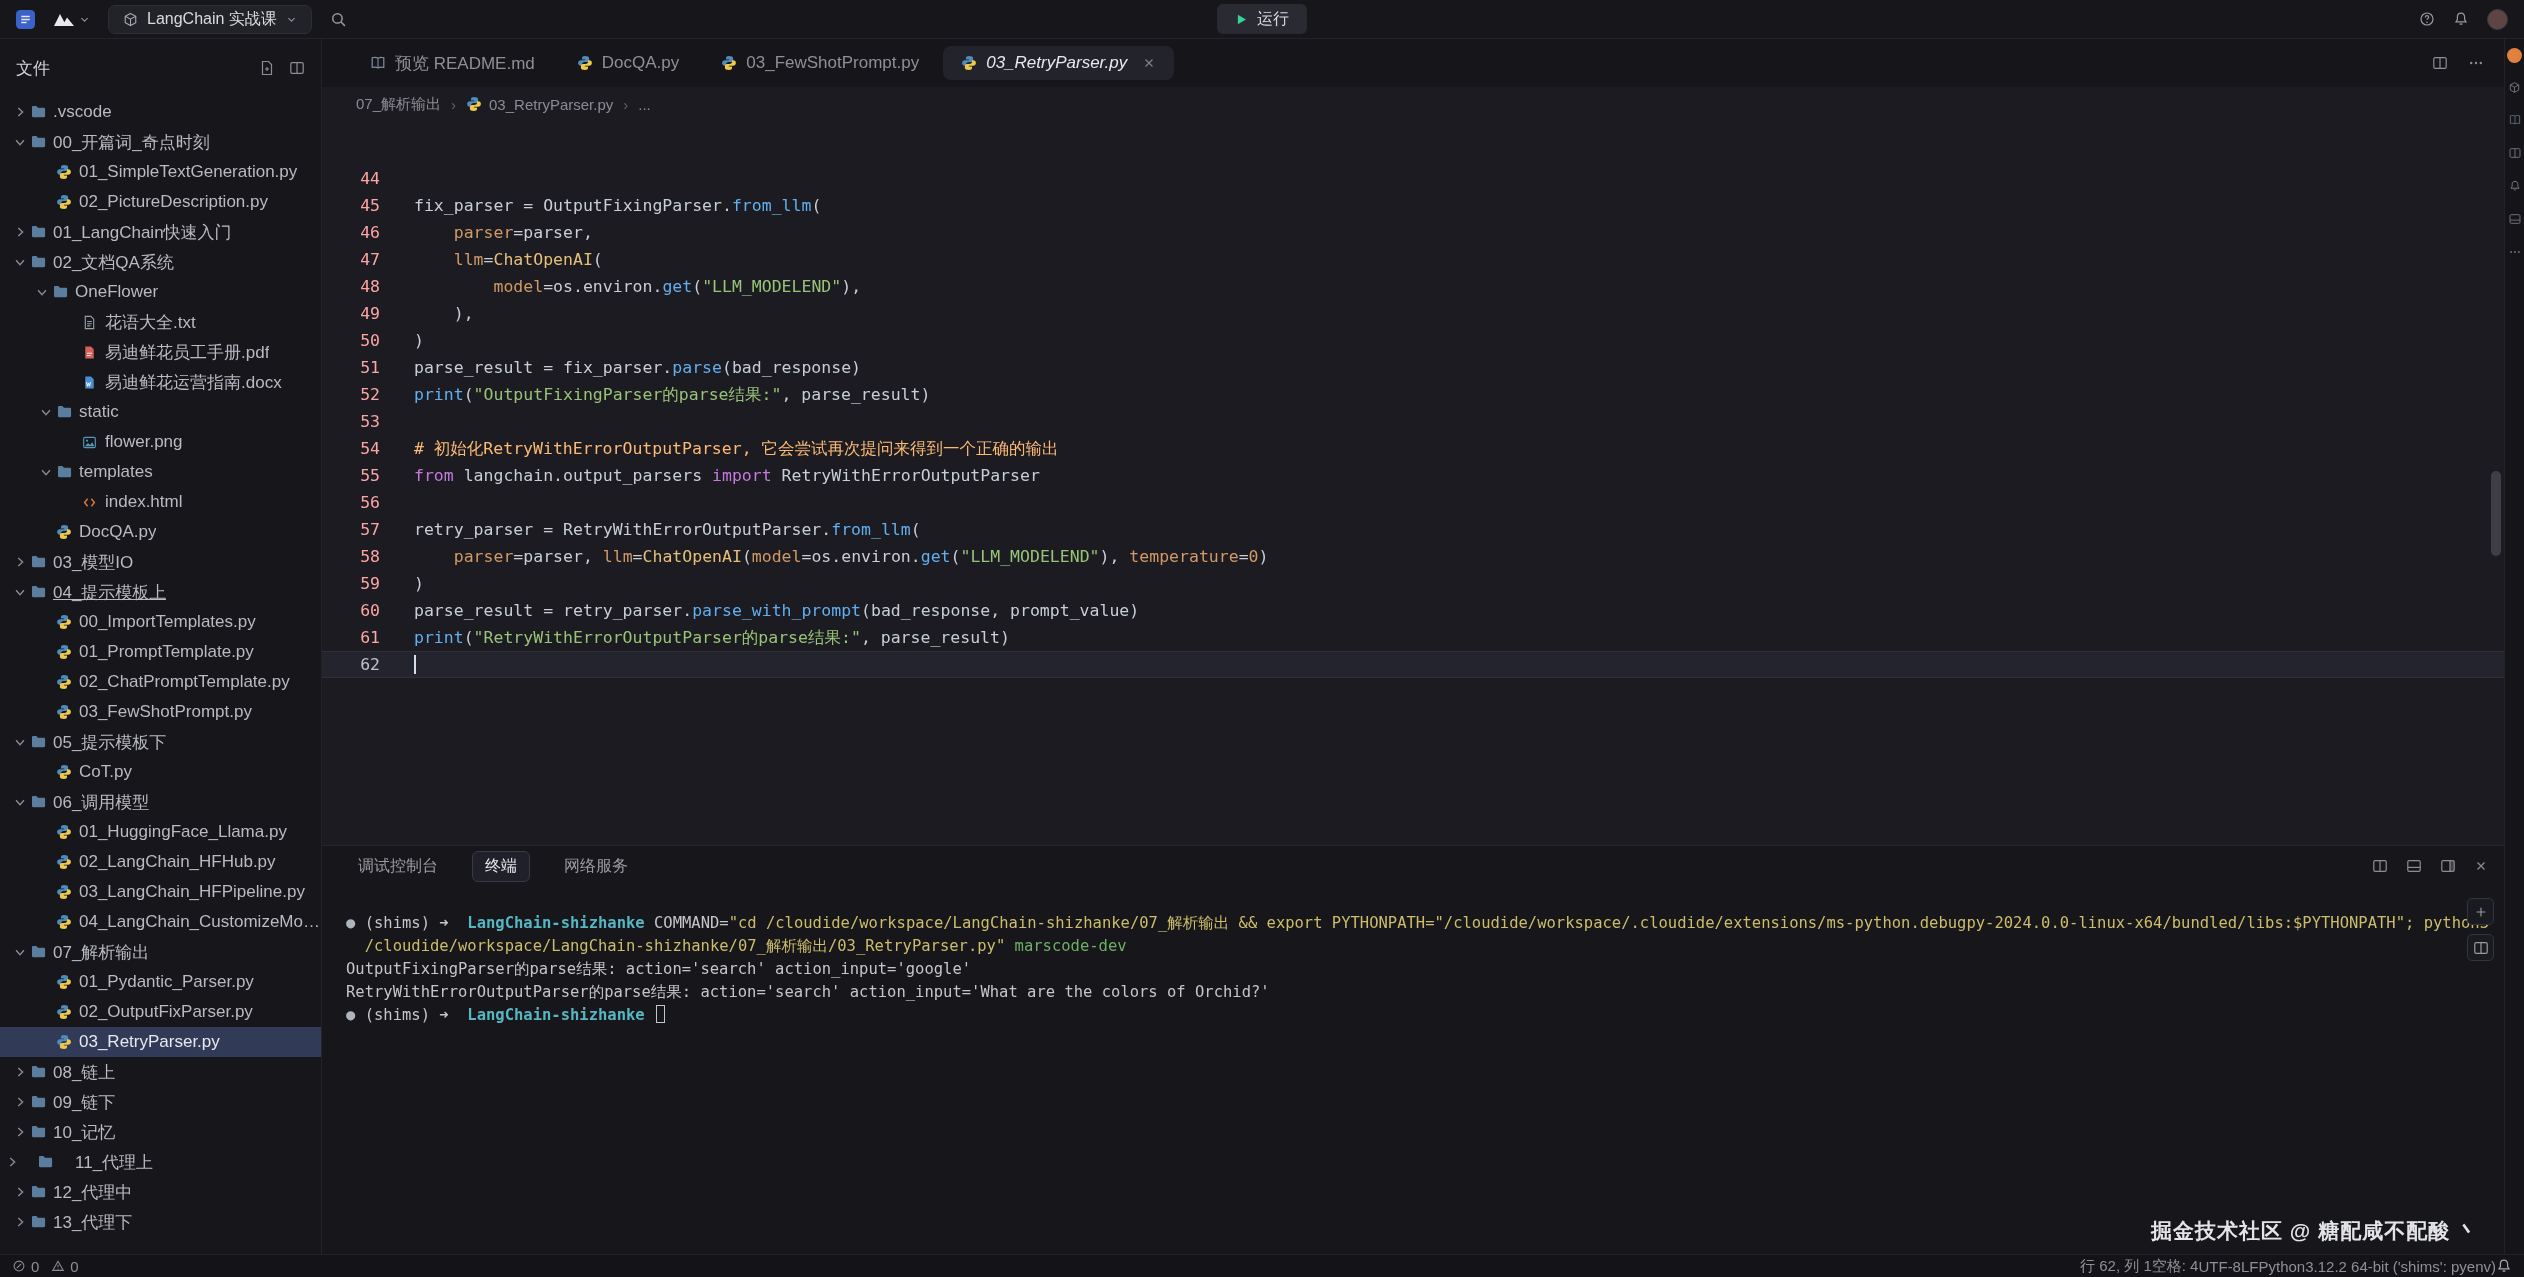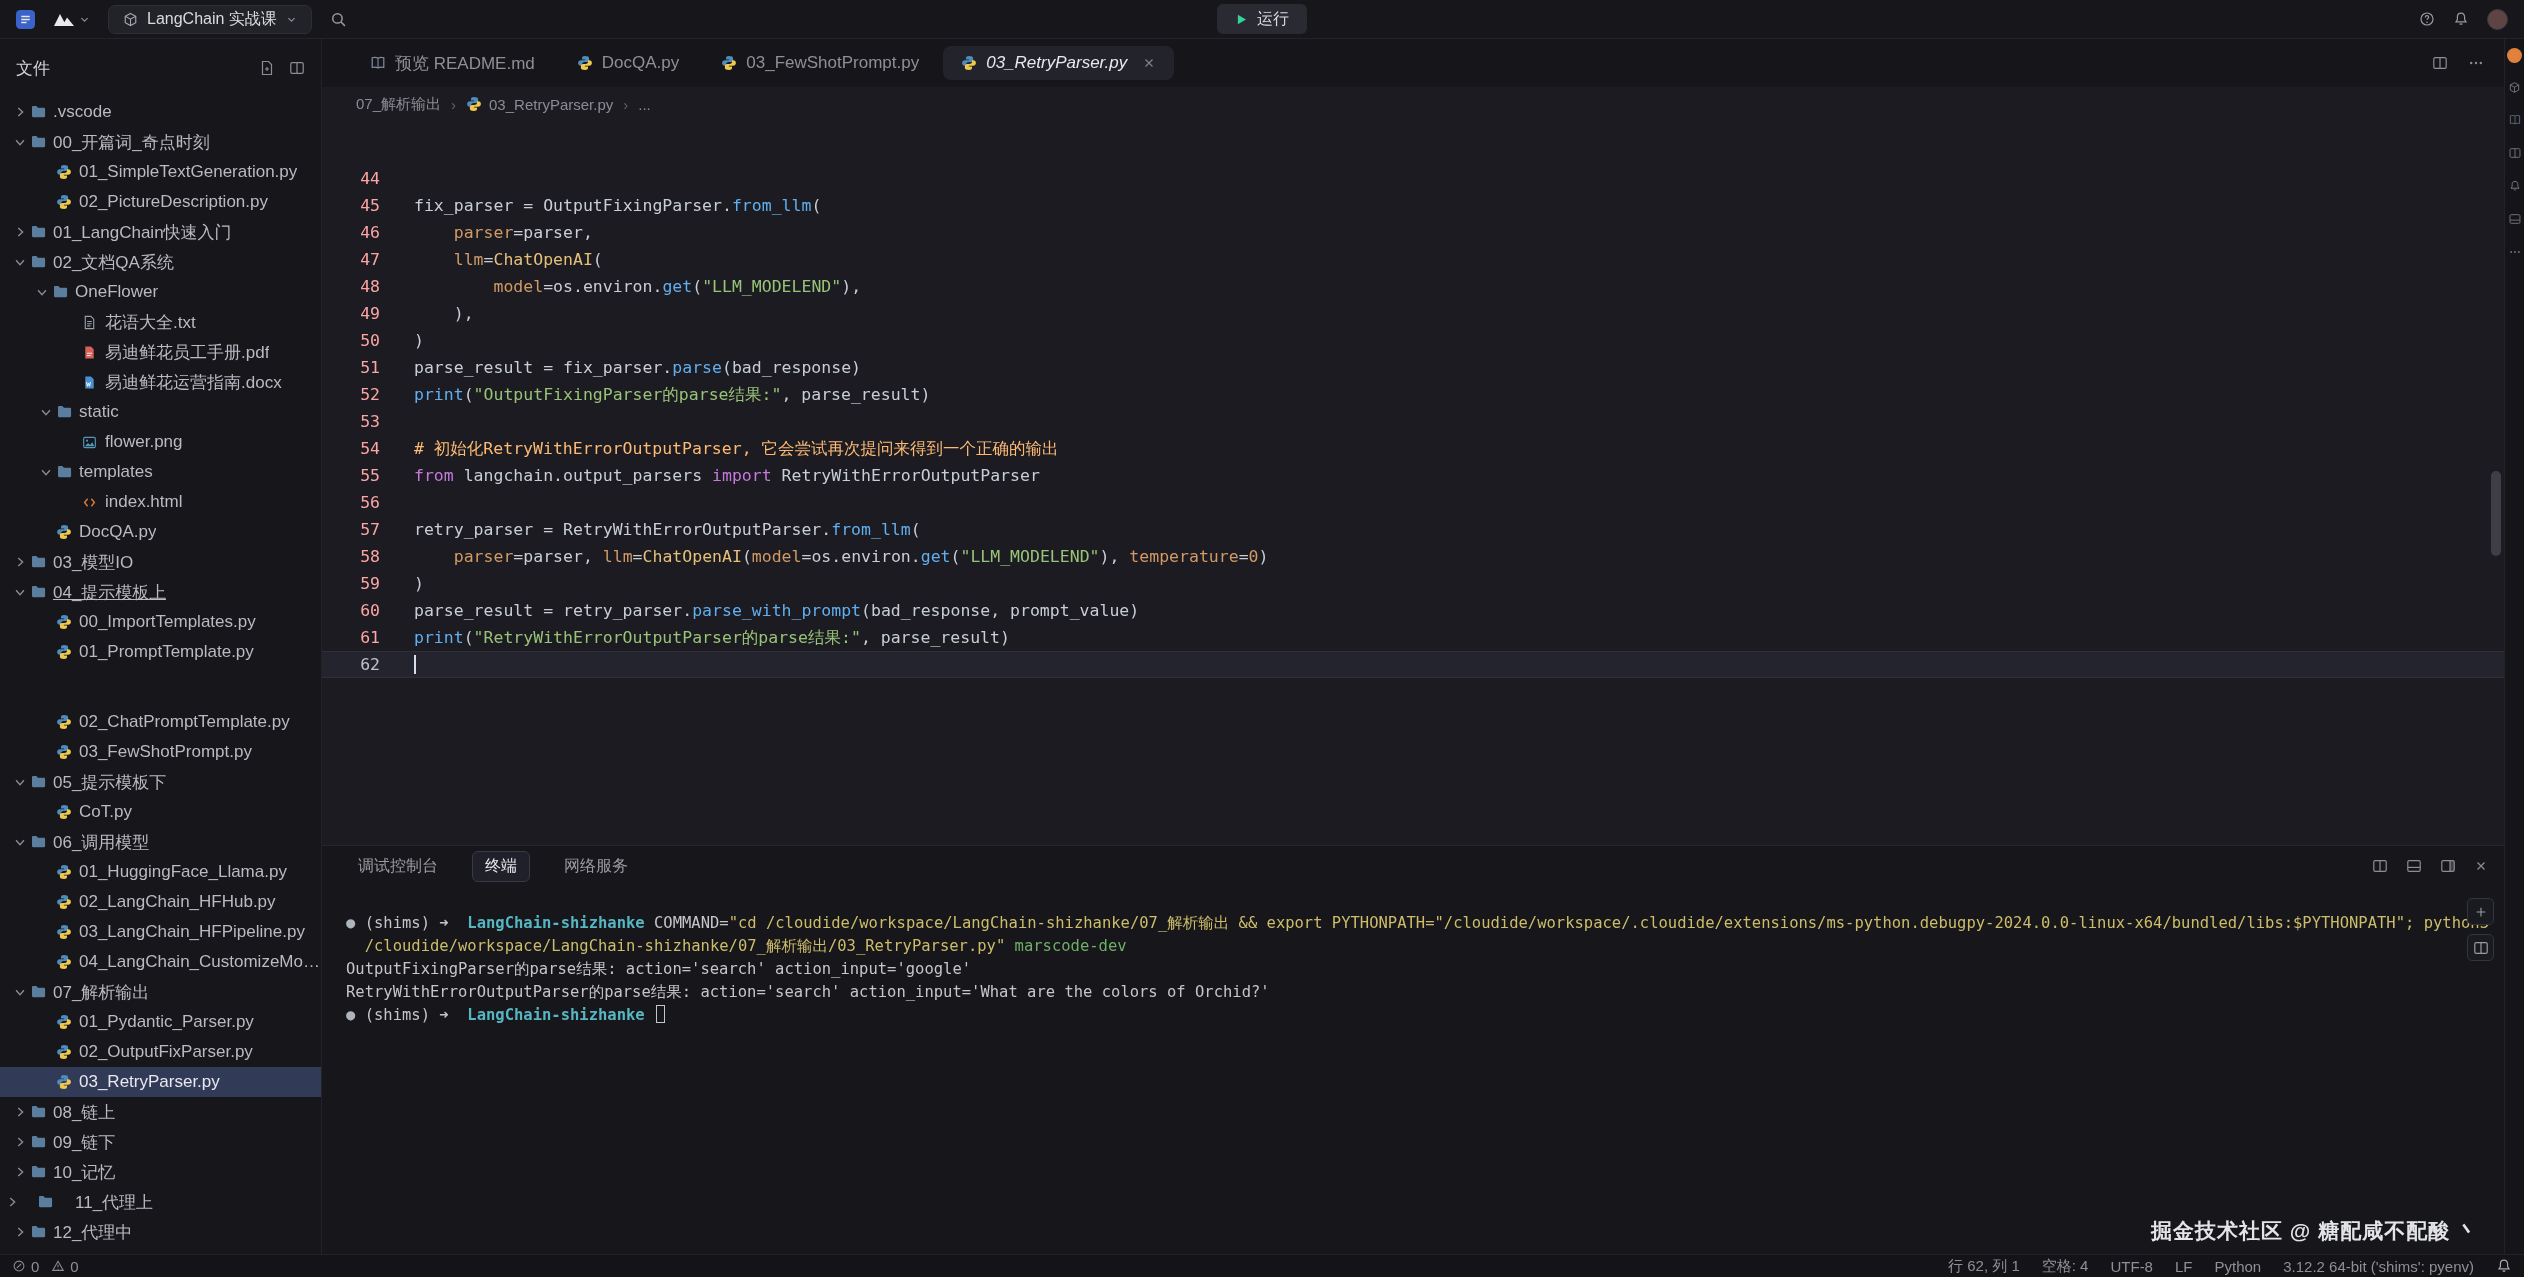--- a/index.html
+++ b/index.html
@@ -79,21 +79,21 @@
 
   
   .rightstrip{width:20px;background:#141419;border-left:1px solid #222228;display:flex;
     flex-direction:column;align-items:center;padding-top:9px;gap:17px}
   .rs-avatar{width:15px;height:15px;border-radius:50%;background:#e0823d;cursor:pointer}
   .rs-icon{transform:scale(.8);opacity:.7;cursor:pointer}
 
   
   .statusbar{height:23px;background:#131318;border-top:1px solid #222228;display:flex;
     align-items:center;justify-content:space-between;padding:0 12px;font-size:15px;color:#8f8f97}
-  .sb-left,.sb-right{display:flex;align-items:center;gap:22px}
+  .sb-left,.sb-right{display:flex;align-items:center;}
   .sb-left{gap:12px}
   .st-item{display:flex;align-items:center;gap:5px;cursor:pointer}
 
   .watermark{position:fixed;right:45px;bottom:32px;font-size:21px;font-weight:bold;
     color:#eef0f4;opacity:.95;letter-spacing:1px;z-index:50}
 </style>
 </head>
 <body>
 
 <div class="titlebar" data-name="titlebar">
@@ -393,21 +393,21 @@
         <div class="trow" data-name="tree-item-01_PromptTemplate.py" style="padding-left: 36px;">
           <span class="chev" data-name="indent-spacer"></span>
           <span class="ficon" data-name="python-icon">
             <svg width="16" height="16" viewBox="0 0 16 16">
               <path fill="#4e8cbe" d="M7.9 1.1C6 1.1 5 1.9 5 3.1v1.5h3.1v.7H3.9C2.2 5.3 1.1 6.5 1.1 8.1s1 2.7 2.6 2.7H5V9.3C5 8 6.2 7 7.8 7h2.4c1.1 0 1.9-.9 1.9-2V3.1c0-1.2-1.3-2-4.2-2z"></path>
               <path fill="#f0c84c" d="M8.1 14.9c1.9 0 2.9-.8 2.9-2v-1.5H7.9v-.7h4.2c1.7 0 2.8-1.2 2.8-2.8s-1-2.7-2.6-2.7H11v1.5c0 1.3-1.2 2.3-2.8 2.3H5.8c-1.1 0-1.9.9-1.9 2v1.9c0 1.2 1.3 2 4.2 2z"></path>
             </svg>
           </span>
           <span class="tlabel" data-name="tree-item-label">01_PromptTemplate.py</span>
         </div>
-        <div class="trow" data-name="tree-item-02_ChatPromptTemplate.py" style="padding-left: 36px; margin-top: 40px;">
+        <div class="trow" data-name="tree-item-02_ChatPromptTemplate.py" style="padding-left: 36px;">
           <span class="chev" data-name="indent-spacer"></span>
           <span class="ficon" data-name="python-icon">
             <svg width="16" height="16" viewBox="0 0 16 16">
               <path fill="#4e8cbe" d="M7.9 1.1C6 1.1 5 1.9 5 3.1v1.5h3.1v.7H3.9C2.2 5.3 1.1 6.5 1.1 8.1s1 2.7 2.6 2.7H5V9.3C5 8 6.2 7 7.8 7h2.4c1.1 0 1.9-.9 1.9-2V3.1c0-1.2-1.3-2-4.2-2z"></path>
               <path fill="#f0c84c" d="M8.1 14.9c1.9 0 2.9-.8 2.9-2v-1.5H7.9v-.7h4.2c1.7 0 2.8-1.2 2.8-2.8s-1-2.7-2.6-2.7H11v1.5c0 1.3-1.2 2.3-2.8 2.3H5.8c-1.1 0-1.9.9-1.9 2v1.9c0 1.2 1.3 2 4.2 2z"></path>
             </svg>
           </span>
           <span class="tlabel" data-name="tree-item-label">02_ChatPromptTemplate.py</span>
         </div>
         <div class="trow" data-name="tree-item-03_FewShotPrompt.py" style="padding-left: 36px;">

